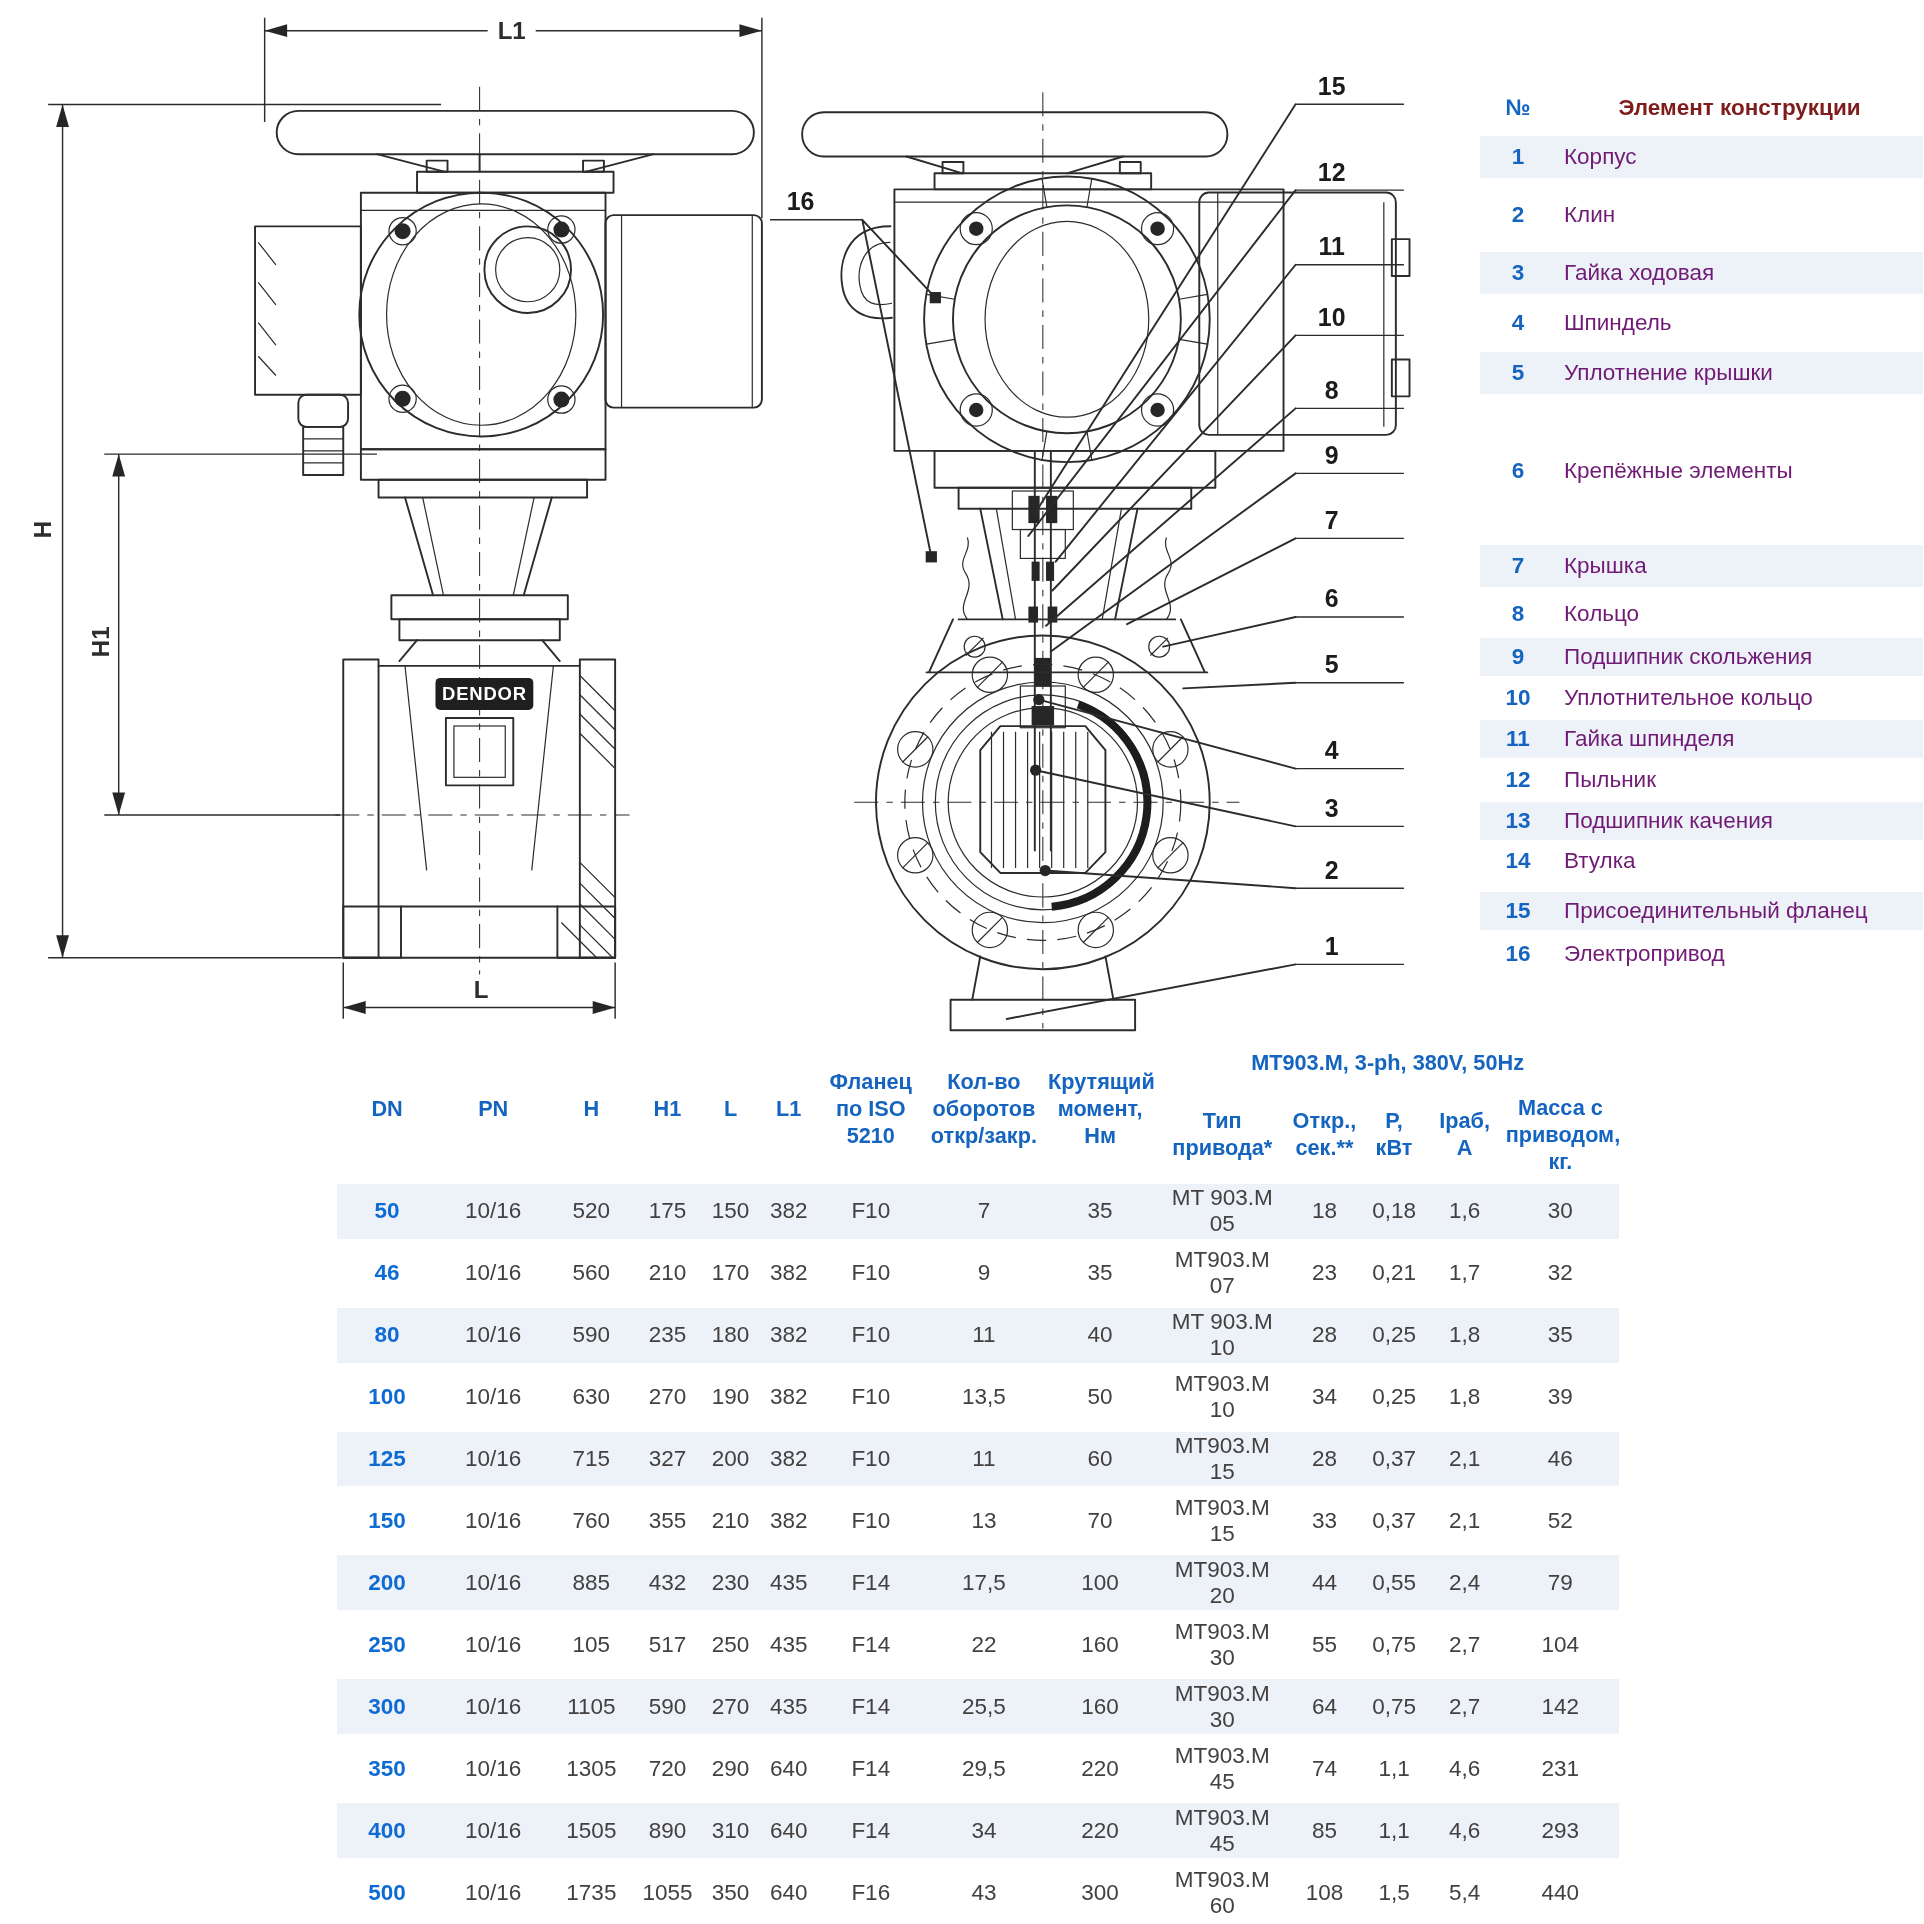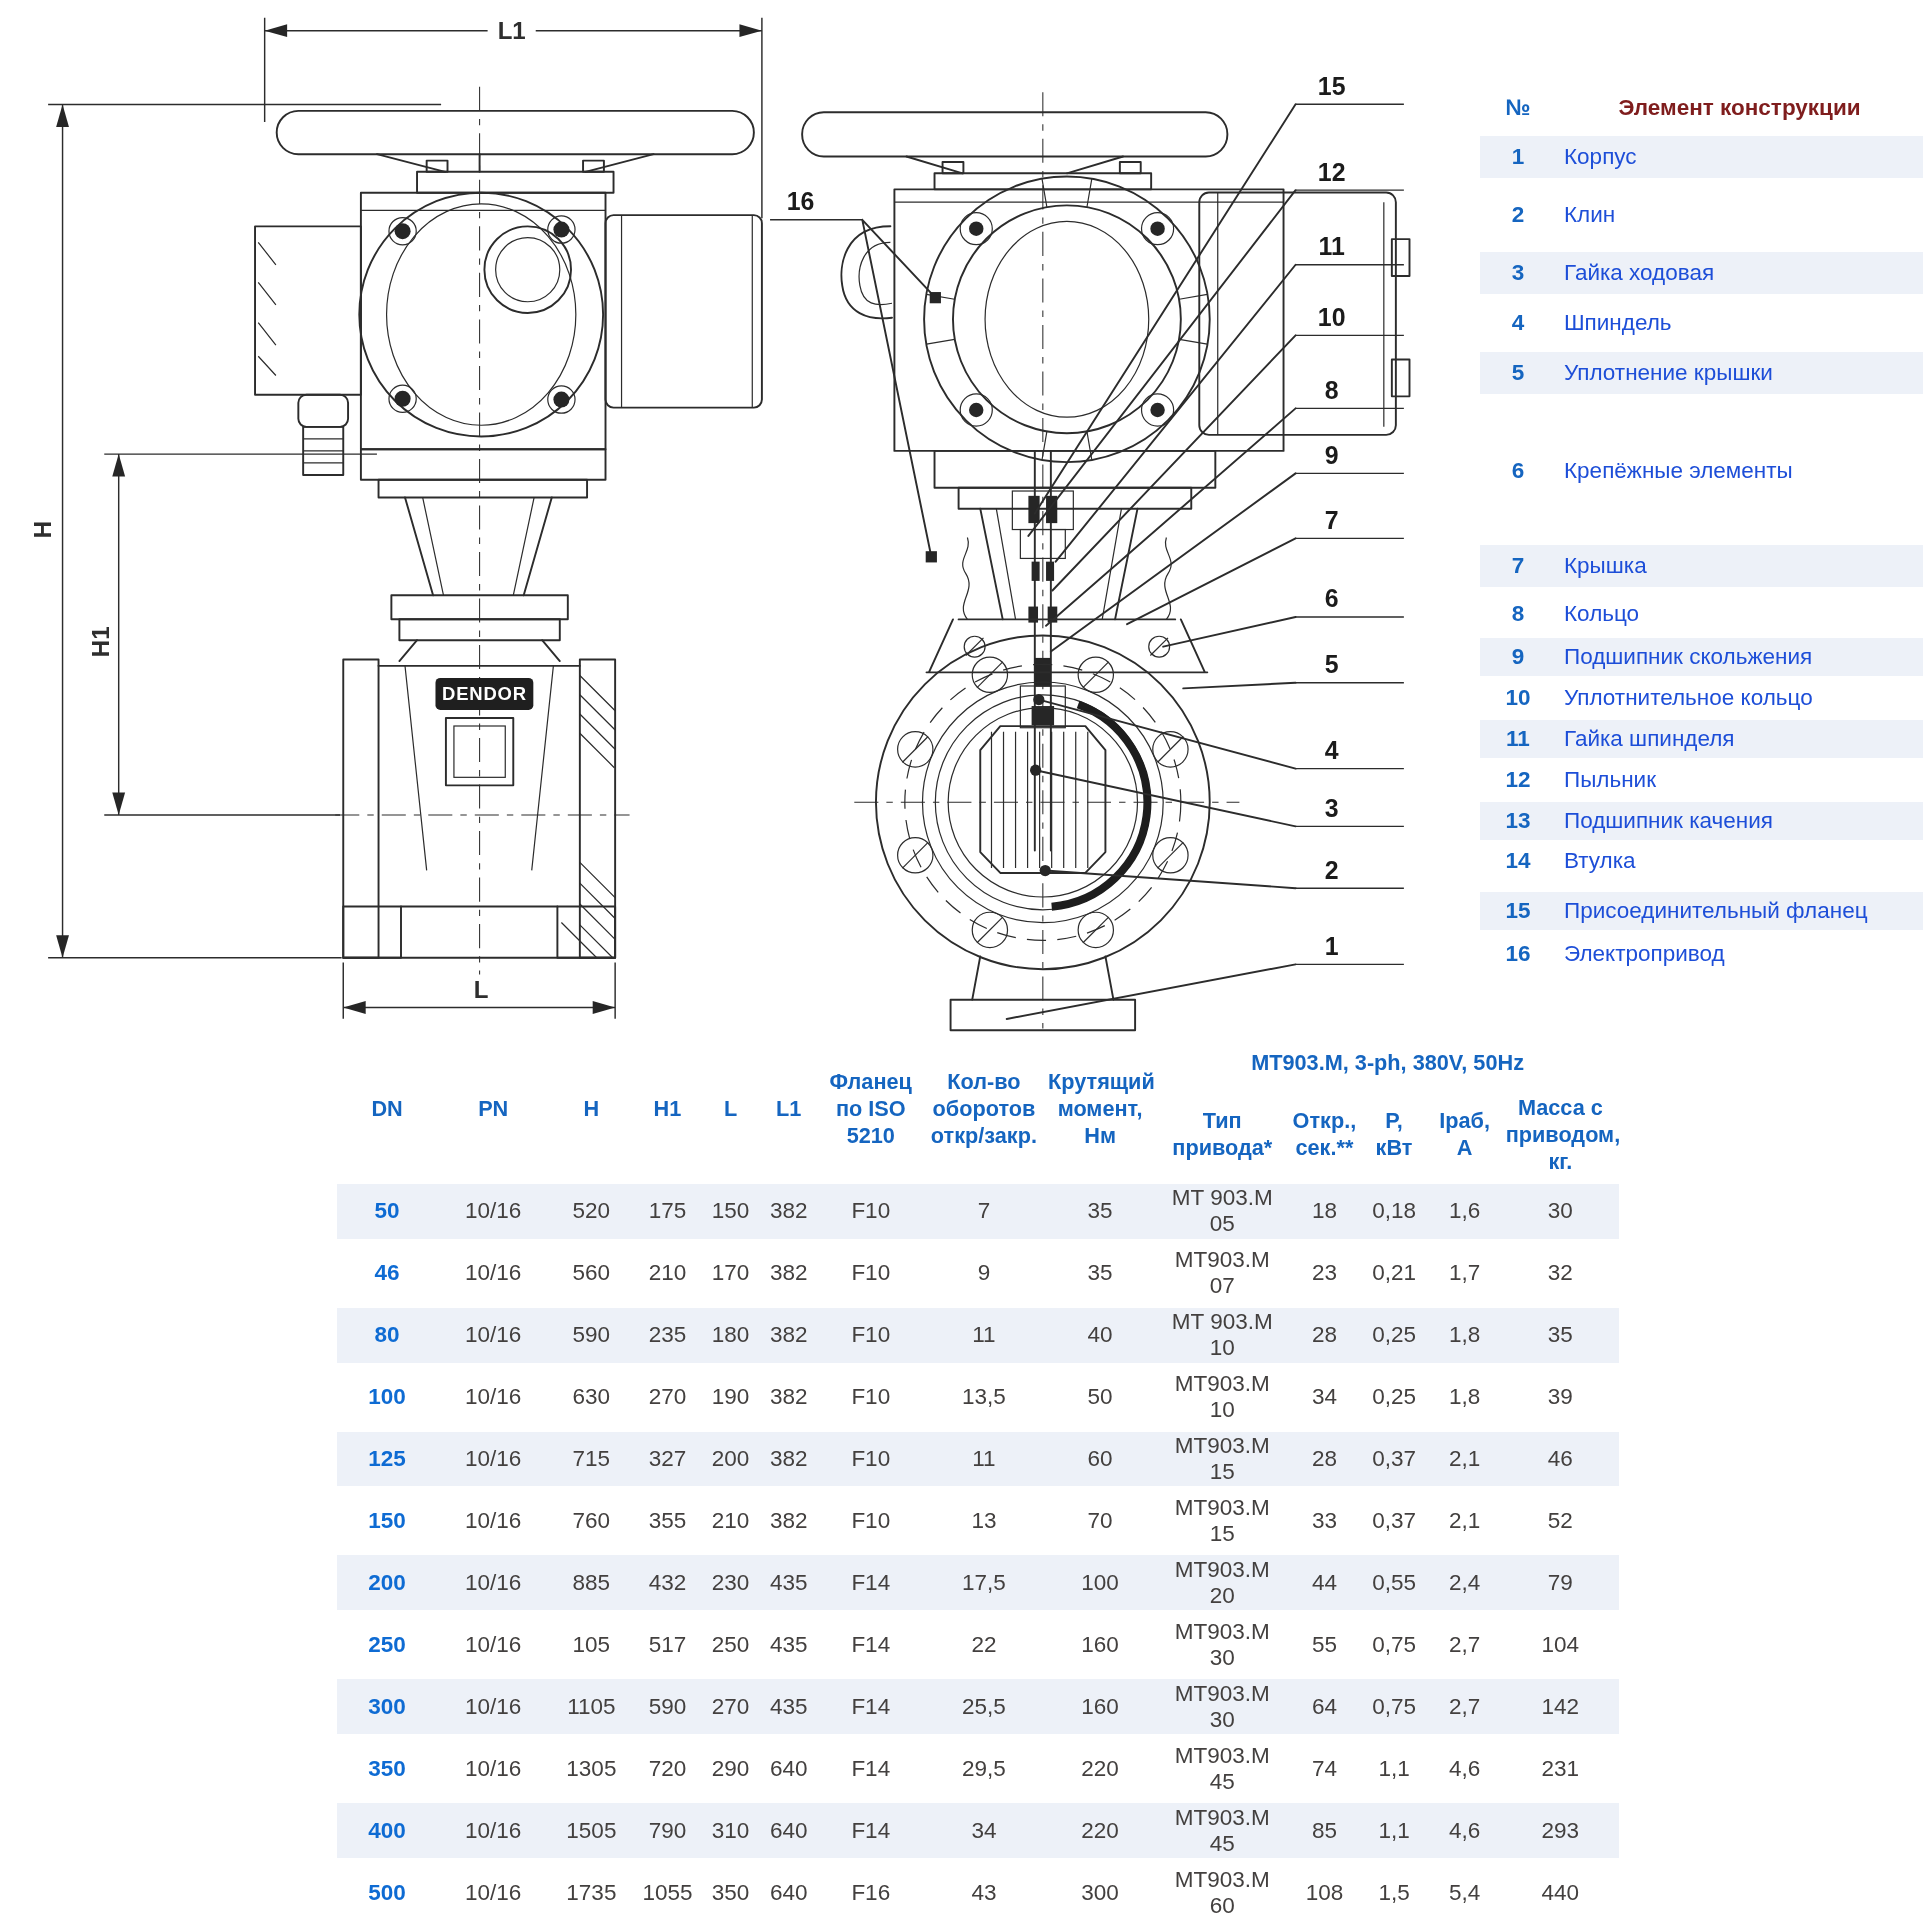--- a/index.html
+++ b/index.html
@@ -21,21 +21,21 @@
   text.callout { font:bold 31px "Liberation Sans", sans-serif; fill:#1b1b1b; }
   text.brand   { font:bold 23px "Liberation Sans", sans-serif; fill:#ffffff; letter-spacing:1px; }
   
   .legend { position:absolute; left:1480px; top:95px; width:443px; }
   .legend-head { display:flex; align-items:center; margin-bottom:15.2px; }
   .legend-head .num  { width:76px; text-align:center; font-size:22.5px; font-weight:bold; color:#1565c0; }
   .legend-head .name { flex:1; text-align:center; font-size:22.5px; font-weight:bold; color:#7f1d1d; }
   .lrow { display:flex; align-items:center; }
   .lrow.alt { background:#edf1f8; }
   .lrow .num  { width:76px; text-align:center; font-size:22.5px; font-weight:bold; color:#1565c0; }
-  .lrow .name { flex:1; padding-left:8px; font-size:22.5px; color:#1d4ed8; }
+  .lrow .name { flex:1; padding-left:8px; font-size:22.5px; color:#701a75; }
   
   .spec { position:absolute; left:337px; top:1033px; width:1282px;
           border-collapse:separate; border-spacing:0 7.2px; table-layout:fixed; }
   .spec th { color:#1565c0; font-size:21.7px; font-weight:bold; text-align:center;
              vertical-align:middle; padding:1.6px 4px; line-height:1.25; }
   .spec th.grp { vertical-align:middle; height:42px; }
   .spec td { font-size:22.5px; text-align:center; vertical-align:middle;
              height:35px; padding:1.6px 3.2px; color:#43403f; line-height:1.15; }
   .spec tr.alt td { background:#edf1f8; }
   .spec td.dn { font-weight:bold; color:#0e6bd3; }
@@ -528,21 +528,21 @@
         <td>MT903.M 45</td>
         <td>74</td>
         <td>1,1</td>
         <td>4,6</td>
         <td>231</td>
       </tr>
       <tr class="alt">
         <td class="dn">400</td>
         <td>10/16</td>
         <td>1505</td>
-        <td>790</td>
+        <td>890</td>
         <td>310</td>
         <td>640</td>
         <td>F14</td>
         <td>34</td>
         <td>220</td>
         <td>MT903.M 45</td>
         <td>85</td>
         <td>1,1</td>
         <td>4,6</td>
         <td>293</td>

